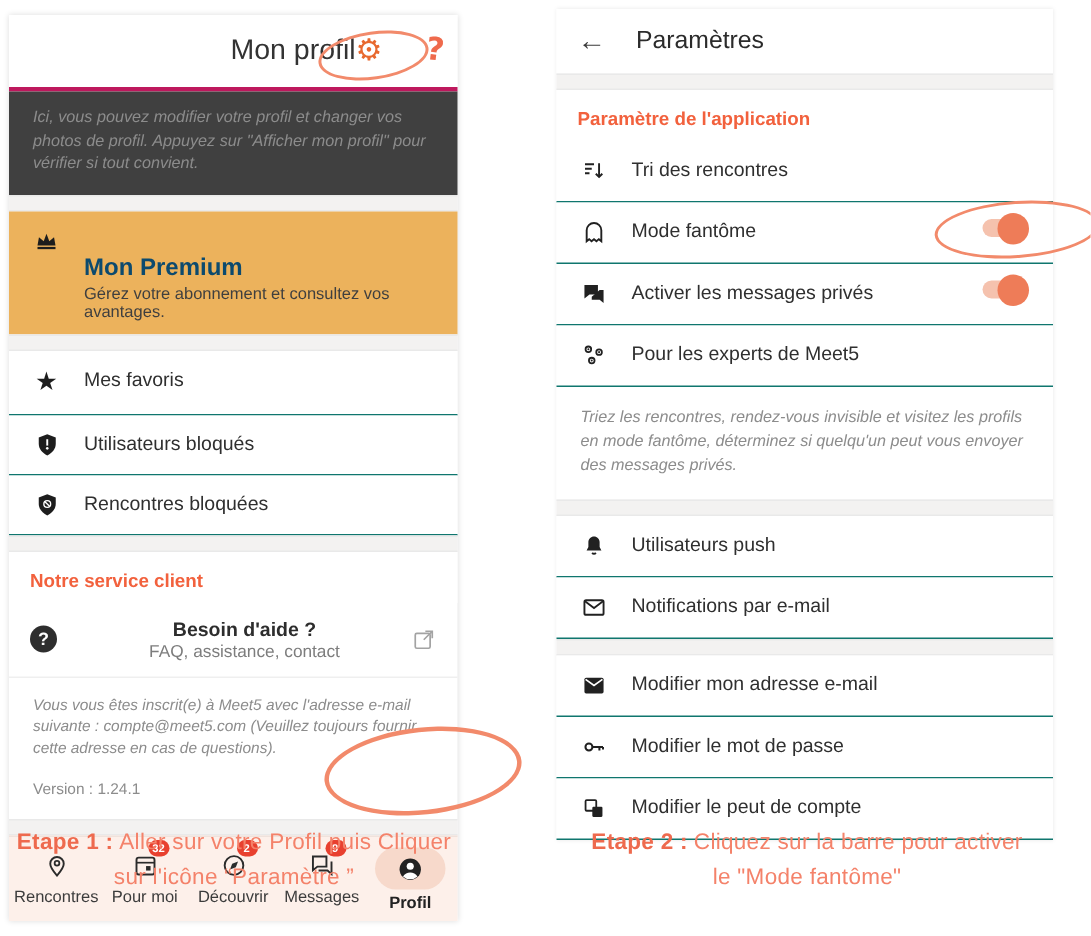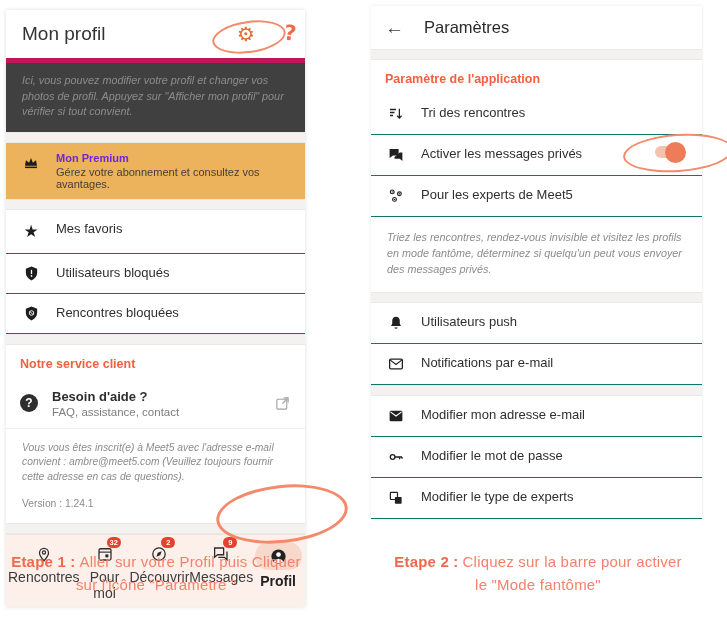--- a/index.html
+++ b/index.html
@@ -15,42 +15,42 @@
 
   
   .gap{height:9px;background:#f3f2f1;border-top:1px solid #e9e9e9;border-bottom:1px solid #e9e9e9;}
   .row{display:flex;align-items:flex-start;padding:11px 14px;border-bottom:1px solid #0f766e;background:#fff;}
   .ric{width:22px;flex:0 0 22px;margin-right:14px;display:flex;align-items:center;justify-content:center;color:#1d1d1d;}
   .rlabel{font-size:13px;color:#2f2f2f;flex:1;}
   .section-header{color:#f2613d;font-weight:bold;font-size:12.5px;padding:12px 14px 8px 14px;background:#fff;}
   svg{display:block;}
 
   
-  .screen-header{display:flex;align-items:center;justify-content:space-between;
-    padding:13px 16px;border-bottom:5px solid #be185d;background:#fff;}
+  .screen-header{display:flex;align-items:center;justify-content:flex-end;
+    padding:13px 16px;border-bottom:3px solid #be185d;background:#fff;}
   .screen-title{font-size:19px;color:#333;font-weight:400;margin:0;}
   .gear{font-size:20px;color:#e8692f;line-height:1;margin-right:34px;cursor:pointer;}
   .desc{font-style:italic;font-size:10.8px;color:#8c8c8c;line-height:1.45;padding:10px 16px 12px 16px;background:#404040;}
   .premium{display:flex;align-items:center;background:#ecb25c;padding:9px 14px;}
   .premium .ric{align-self:flex-start;margin-top:2px;}
-  .premium-title{font-size:11px;font-weight:bold;color:#6d28d9;}
+  .premium-title{font-size:16px;font-weight:bold;color:#0c4a6e;margin-top:20px;}
   .premium-sub{font-size:11px;color:#3f3f3f;margin-top:2px;}
   .help-row{display:flex;align-items:center;padding:10px 14px;border-bottom:1px solid #efefef;}
   .qcircle{width:18px;height:18px;border-radius:50%;background:#2e2e2e;color:#fff;font-size:12px;
     font-weight:bold;display:flex;align-items:center;justify-content:center;}
-  .help-texts{flex:1;margin-left:14px;}
+  .help-texts{flex:1;margin-left:14px;text-align:center;}
   .help-title{font-size:13px;font-weight:bold;color:#2d2d2d;}
   .help-sub{font-size:11.5px;color:#7d7d7d;margin-top:2px;}
   .footnote{font-style:italic;font-size:10.3px;color:#8c8c8c;line-height:1.4;padding:12px 16px 4px 16px;}
   .version{font-size:10.3px;color:#8c8c8c;padding:10px 16px 14px 16px;}
   .navbar{display:flex;background:#fdf0ea;padding:7px 2px 6px 2px;border-top:1px solid #efe2dc;}
   .nav-item{flex:1;display:flex;flex-direction:column;align-items:center;cursor:pointer;}
   .nav-icon-wrap{position:relative;height:24px;display:flex;align-items:center;justify-content:center;}
   .nav-pill{background:#f7d9cb;border-radius:14px;padding:2px 14px;}
-  .nav-label{font-size:14px;color:#3c3c3c;margin-top:3px;text-align:center;}
+  .nav-label{font-size:11px;color:#3c3c3c;margin-top:3px;text-align:center;}
   .nav-label.active{font-weight:bold;color:#222;}
   .badge{position:absolute;top:-5px;left:11px;min-width:8px;background:#e8402f;color:#fff;
     font-size:7.5px;font-weight:bold;border-radius:7px;padding:1.5px 3px;text-align:center;line-height:1;}
 
   
   .r-header{display:flex;align-items:center;padding:12px 14px;background:#fff;}
   .back-arrow{font-size:19px;color:#3a3a3a;margin-right:20px;cursor:pointer;line-height:1;}
   .r-title{font-size:16.5px;color:#2b2b2b;font-weight:500;}
   .toggle{position:relative;width:27px;height:12px;border-radius:6px;background:#f5c2ae;flex:0 0 27px;margin-right:6px;cursor:pointer;}
   .toggle .knob{position:absolute;right:-4px;top:-4.5px;width:21px;height:21px;border-radius:50%;background:#ee7c58;}
@@ -135,21 +135,21 @@
       <span class="help-sub" style="display:block;">FAQ, assistance, contact</span>
     </span>
     <span>
       <svg viewBox="0 0 24 24" width="17" height="17">
           <rect x="4" y="6" width="14" height="14" rx="1.5" fill="none" stroke="#a3a3a3" stroke-width="1.6"></rect>
           <path d="M13.5 4H20v6.5M20 4l-8 8" fill="none" stroke="#a3a3a3" stroke-width="1.6"></path>
         </svg>
     </span>
   </div>
 
-  <p class="footnote" style="margin:0;">Vous vous êtes inscrit(e) à Meet5 avec l'adresse e-mail convient : ambre@meet5.com (Veuillez toujours fournir cette adresse en cas de questions).</p>
+  <p class="footnote" style="margin:0;">Vous vous êtes inscrit(e) à Meet5 avec l'adresse e-mail suivante : compte@meet5.com (Veuillez toujours fournir cette adresse en cas de questions).</p>
   <div class="version">Version : 1.24.1</div>
 
   <div class="gap"></div>
 
   <nav class="navbar">
     <div class="nav-item">
       <div class="nav-icon-wrap">
         <svg viewBox="0 0 24 24" width="18" height="18">
             <path d="M12 21c-3.5-4-6-7.6-6-10.5a6 6 0 1 1 12 0C18 13.4 15.5 17 12 21z" fill="none" stroke="#2b2b2b" stroke-width="1.7"></path>
             <circle cx="12" cy="10" r="2.1" fill="none" stroke="#2b2b2b" stroke-width="1.6"></circle>
@@ -218,20 +218,31 @@
     <span class="ric">
       <svg viewBox="0 0 24 24" width="18" height="18">
           <path d="M4 6h8M4 10h6M4 14h4" stroke="#212121" stroke-width="1.7" fill="none"></path>
           <path d="M16.5 5v12" stroke="#212121" stroke-width="1.7"></path>
           <path d="M13.6 14.4l2.9 2.9 2.9-2.9" stroke="#212121" stroke-width="1.7" fill="none"></path>
         </svg>
     </span>
     <span class="rlabel">Tri des rencontres</span>
   </div>
 
+  <div class="row">
+    <span class="ric">
+      <svg viewBox="0 0 24 24" width="18" height="18">
+          <path d="M12 3.5c-3.6 0-6.5 2.9-6.5 6.5v9.7l2.2-1.8 2.1 1.8 2.2-1.8 2.2 1.8 2.1-1.8 2.2 1.8V10c0-3.6-2.9-6.5-6.5-6.5z" fill="none" stroke="#212121" stroke-width="1.7"></path>
+        </svg>
+    </span>
+    <span class="rlabel">Mode fantôme</span>
+    <span class="toggle on">
+        <span class="knob"></span>
+      </span>
+  </div>
 
   <div class="row">
     <span class="ric">
       <svg viewBox="0 0 24 24" width="18" height="18">
           <path d="M3.5 4h12v8.5H8L3.5 16V4z" fill="#212121"></path>
           <path d="M17 8.5h3.5V20l-3.5-3h-7v-2.5" fill="#212121"></path>
         </svg>
     </span>
     <span class="rlabel">Activer les messages privés</span>
     <span class="toggle on">
@@ -296,21 +307,21 @@
     </span>
     <span class="rlabel">Modifier le mot de passe</span>
   </div>
   <div class="row">
     <span class="ric">
       <svg viewBox="0 0 24 24" width="18" height="18">
           <rect x="4.5" y="4.5" width="9.5" height="9.5" rx="1" fill="none" stroke="#212121" stroke-width="1.6"></rect>
           <rect x="10.5" y="10.5" width="9" height="9" rx="1" fill="#212121"></rect>
         </svg>
     </span>
-    <span class="rlabel">Modifier le type de experts</span>
+    <span class="rlabel">Modifier le peut de compte</span>
   </div>
 </section>
 
 <div class="caption caption-left">
   <span class="cap-bold">Etape 1 :</span><span>Aller sur votre Profil puis Cliquer sur l'icône “Paramètre ”</span>
 </div>
 <div class="caption caption-right">
   <span class="cap-bold">Etape 2 :</span><span>Cliquez sur la barre pour activer le "Mode fantôme"</span>
 </div>
 

